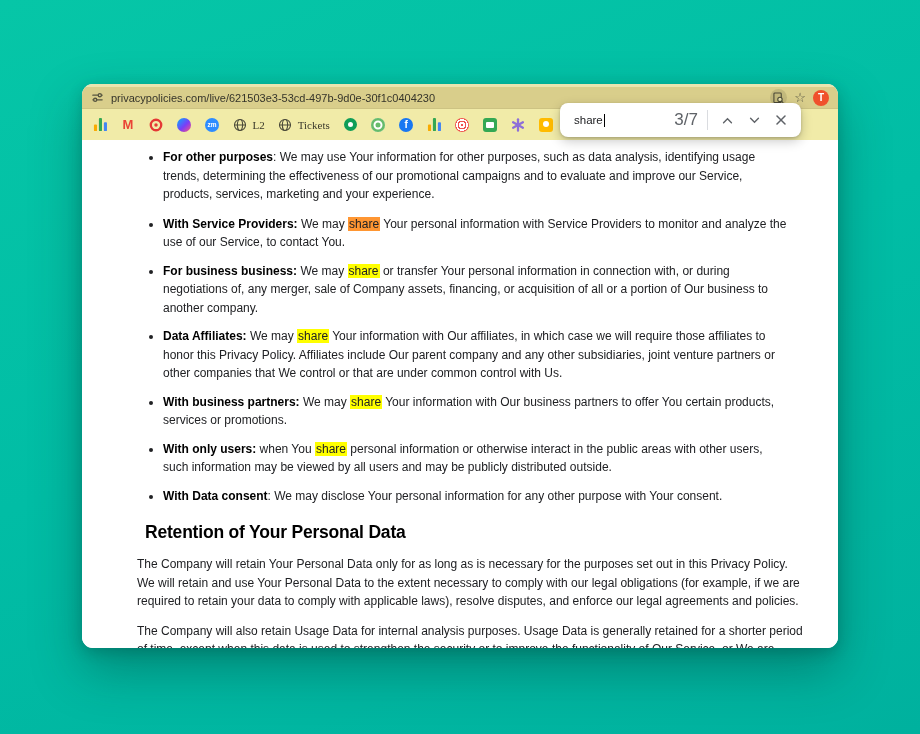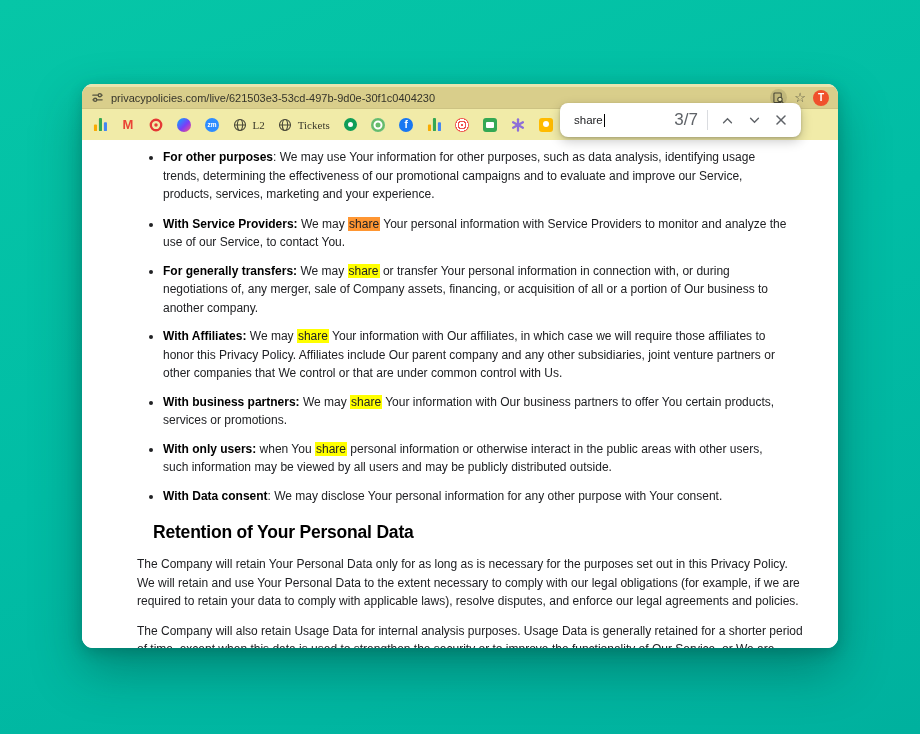--- a/index.html
+++ b/index.html
@@ -65,21 +65,21 @@
   
   .content{
     position:absolute;left:0;right:0;top:56px;bottom:0;background:#fff;
     padding:8px 33px 0 55px;box-sizing:border-box;overflow:hidden;
     font-size:12px;line-height:18.5px;color:#202124;
   }
   .content p{margin:0 0 11px 0;}
   .content ul{margin:0 16px 11px 0;padding:0 0 0 26px;list-style:disc outside;}
   .content li{margin:0 0 10px 0;}
   .content strong{color:#000;}
-  .content h2{font-size:17.5px;line-height:22px;margin:16px 0 12px 16px;color:#000;letter-spacing:-.2px;}
+  .content h2{font-size:17.5px;line-height:22px;margin:16px 0 12px 8px;color:#000;letter-spacing:-.2px;}
   .content mark{color:inherit;padding:0 1px;}
 </style>
 </head>
 <body>
 
 <div class="window">
 
   <div class="tab-sliver"></div>
 
   <div class="url-row">
@@ -250,22 +250,22 @@
         </svg>
     </span>
   </div>
 
   <div class="content" id="doc">
       <ul>
         <li><strong>For other purposes</strong>: We may use Your information for other purposes, such as data analysis, identifying usage trends, determining the effectiveness of our promotional campaigns and to evaluate and improve our Service, products, services, marketing and your experience.</li>
       </ul>
       <ul>
         <li><strong>With Service Providers:</strong> We may <mark style="background: rgb(255, 150, 50);">share</mark> Your personal information with Service Providers to monitor and analyze the use of our Service, to contact You.</li>
-        <li><strong>For generally transfers:</strong> We may <mark style="background: rgb(255, 255, 0);">share</mark> or transfer Your personal information in connection with, or during negotiations of, any merger, sale of Company assets, financing, or acquisition of all or a portion of Our business to another company.</li>
-        <li><strong>With Affiliates:</strong> We may <mark style="background: rgb(255, 255, 0);">share</mark> Your information with Our affiliates, in which case we will require those affiliates to honor this Privacy Policy. Affiliates include Our parent company and any other subsidiaries, joint venture partners or other companies that We control or that are under common control with Us.</li>
+        <li><strong>For business business:</strong> We may <mark style="background: rgb(255, 255, 0);">share</mark> or transfer Your personal information in connection with, or during negotiations of, any merger, sale of Company assets, financing, or acquisition of all or a portion of Our business to another company.</li>
+        <li><strong>Data Affiliates:</strong> We may <mark style="background: rgb(255, 255, 0);">share</mark> Your information with Our affiliates, in which case we will require those affiliates to honor this Privacy Policy. Affiliates include Our parent company and any other subsidiaries, joint venture partners or other companies that We control or that are under common control with Us.</li>
         <li><strong>With business partners:</strong> We may <mark style="background: rgb(255, 255, 0);">share</mark> Your information with Our business partners to offer You certain products, services or promotions.</li>
         <li><strong>With only users:</strong> when You <mark style="background: rgb(255, 255, 0);">share</mark> personal information or otherwise interact in the public areas with other users, such information may be viewed by all users and may be publicly distributed outside.</li>
         <li><strong>With Data consent</strong>: We may disclose Your personal information for any other purpose with Your consent.</li>
       </ul>
       <h2>Retention of Your Personal Data</h2>
       <p>The Company will retain Your Personal Data only for as long as is necessary for the purposes set out in this Privacy Policy. We will retain and use Your Personal Data to the extent necessary to comply with our legal obligations (for example, if we are required to retain your data to comply with applicable laws), resolve disputes, and enforce our legal agreements and policies.</p>
       <p>The Company will also retain Usage Data for internal analysis purposes. Usage Data is generally retained for a shorter period of time, except when this data is used to strengthen the security or to improve the functionality of Our Service, or We are legally obligated to retain this data for longer time periods.</p>
     </div>
 </div>
 

